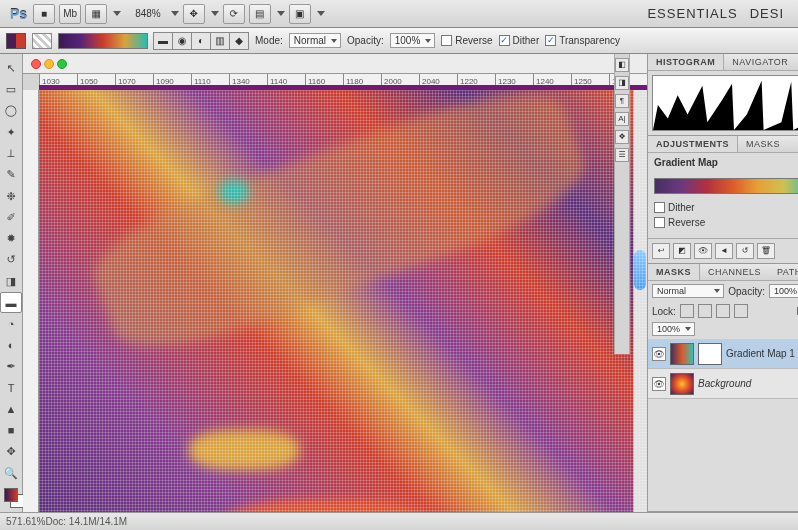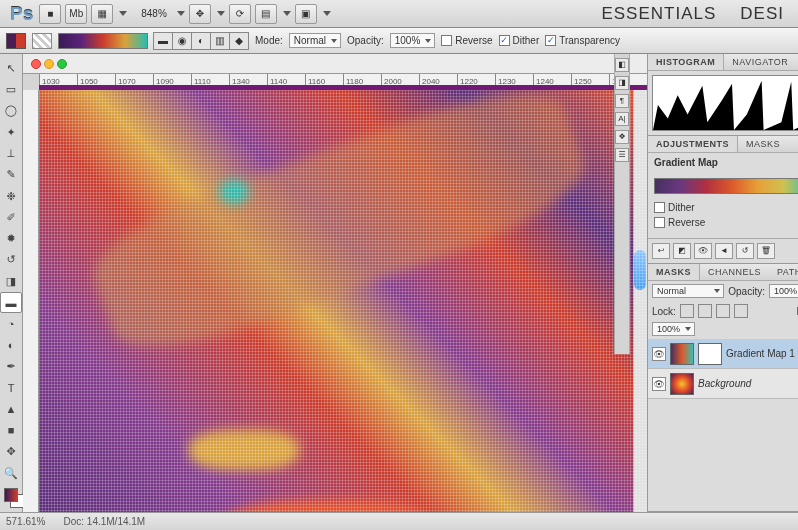--- a/index.html
+++ b/index.html
@@ -1,26 +1,26 @@
 <!DOCTYPE html>
 <html><head>
 <meta charset="utf-8">
 <style>
 * { margin:0; padding:0; box-sizing:border-box; font-family:"Lucida Grande",Arial,sans-serif; font-size:10px; }
 body { width:798px; height:530px; background:#d5d5d5; overflow:hidden; position:relative; color:#333; }
 .topbar { height:28px; background:linear-gradient(#e9e9e9,#d4d4d4); border-bottom:1px solid #888; display:flex; align-items:center; padding:0 4px; }
-.ps-logo { color:#6f9fc9; font-weight:bold; font-size:19px; padding:0 6px; text-shadow:0 -1px 0 #333; }
+.ps-logo { color:#6f9fc9; font-weight:bold; font-size:14px; padding:0 6px; text-shadow:0 -1px 0 #333; }
 .topbar .seg { display:flex; align-items:center; gap:2px; }
 .tb-btn { width:22px; height:20px; border:1px solid #999; background:linear-gradient(#f4f4f4,#d9d9d9); border-radius:2px; display:flex; align-items:center; justify-content:center; margin-right:2px; }
 .tb-swatch { width:20px; height:16px; border:1px solid #555; display:flex; }
 .tb-swatch .half { flex:1; }
 .zoom-lbl { padding:0 6px 0 10px; }
 .drop-arrow { border-left:4px solid transparent; border-right:4px solid transparent; border-top:5px solid #555; margin:0 2px; }
 .workspace-tabs { margin-left:auto; display:flex; gap:12px; padding:0 10px; }
-.workspace-tabs span { font-size:17px; letter-spacing:1px;margin-left:12px; }
+.workspace-tabs span { font-size:13px; letter-spacing:1px; }
 .optrow { height:26px; background:linear-gradient(#f5f5f5,#dbdbdb); border-bottom:1px solid #888; display:flex; align-items:center; padding:0 6px; gap:6px; }
 .grad-prev { width:90px; height:16px; border:1px solid #777; background:linear-gradient(90deg,#3a1a55,#5a237a,#cc3c2c,#d9a23c,#27bdb0); }
 .grad-type { display:flex; }
 .grad-type div { width:20px; height:18px; border:1px solid #888; background:#e5e5e5; margin-left:-1px; display:flex; align-items:center; justify-content:center; }
 .sel { padding:1px 14px 1px 4px; border:1px solid #999; background:#f8f8f8; position:relative; }
 .sel::after { content:""; position:absolute; right:3px; top:50%; margin-top:-2px; border-left:3px solid transparent; border-right:3px solid transparent; border-top:4px solid #555; }
 .chk { width:11px; height:11px; border:1px solid #777; background:#fff; display:inline-flex; align-items:center; justify-content:center; margin-right:3px; vertical-align:middle; }
 .chk.on::before { content:"✓"; font-size:9px; color:#2a60b5; line-height:1; }
 .optrow label { display:flex; align-items:center; }
 
@@ -72,21 +72,21 @@
 .lthumb.gm { background:linear-gradient(90deg,#453060,#dc5a2a,#39c0b0); }
 .lthumb.mask { background:#fff; }
 .lthumb.bgimg { background:radial-gradient(circle,#f9c22a,#e04a2a,#4a1e55); }
 .layer-row.selrow { background:#b8cfe8; }
 .lname { font-size:10px; }
 .lname.it { font-style:italic; }
 
 .mini-rail { position:absolute; right:168px; top:54px; width:16px; display:flex; flex-direction:column; gap:4px; padding:4px 0; background:#d4d4d4; border-left:1px solid #aaa; border-right:1px solid #aaa; height:300px; }
 .mini-rail div { width:14px; height:14px; margin:0 auto; border:1px solid #999; background:#eaeaea; font-size:8px; text-align:center; line-height:12px; }
 
-.status { height:18px; background:linear-gradient(#e8e8e8,#d5d5d5); border-top:1px solid #999; display:flex; align-items:center; padding:0 6px; gap:18px; font-size:10px; color:#555; }
+.status { height:18px; background:linear-gradient(#e8e8e8,#d5d5d5); border-top:1px solid #999; display:flex; align-items:center; padding:0 6px; gap:0; font-size:10px; color:#555; }
 .adj-icons { display:flex; flex-wrap:wrap; gap:3px; padding:4px; border-top:1px solid #aaa; }
 .adj-icons div { width:18px; height:16px; border:1px solid #999; background:#eee; font-size:8px; text-align:center; line-height:14px; }
 </style>
 </head>
 <body>
 
 <div class="topbar">
   <span class="ps-logo">Ps</span>
   <div class="seg">
     <div class="tb-btn">■</div>

